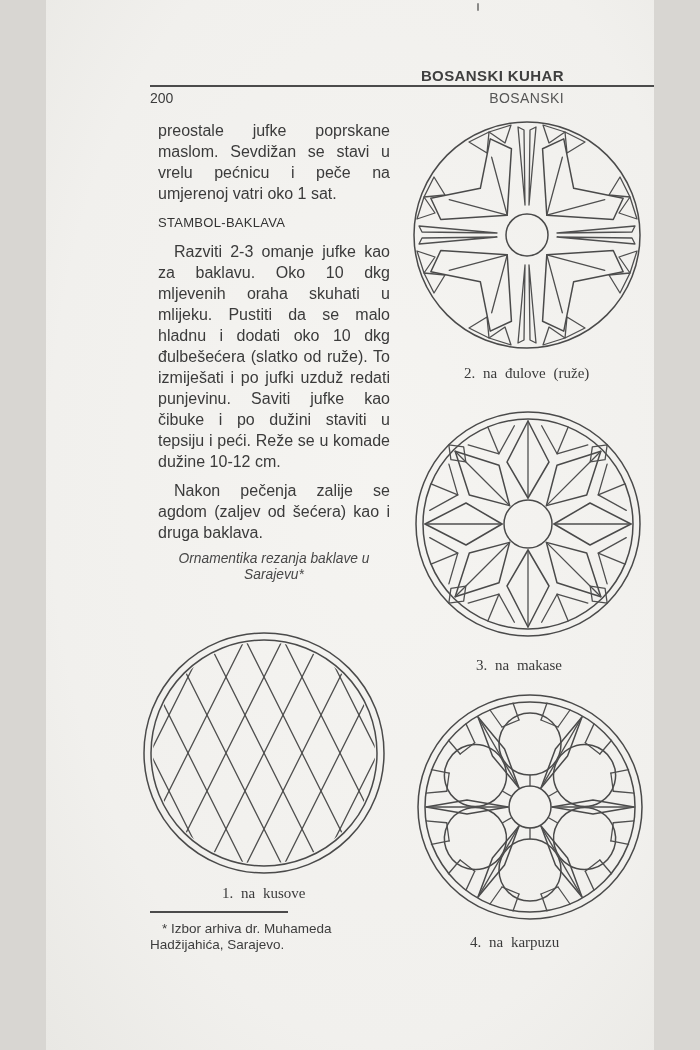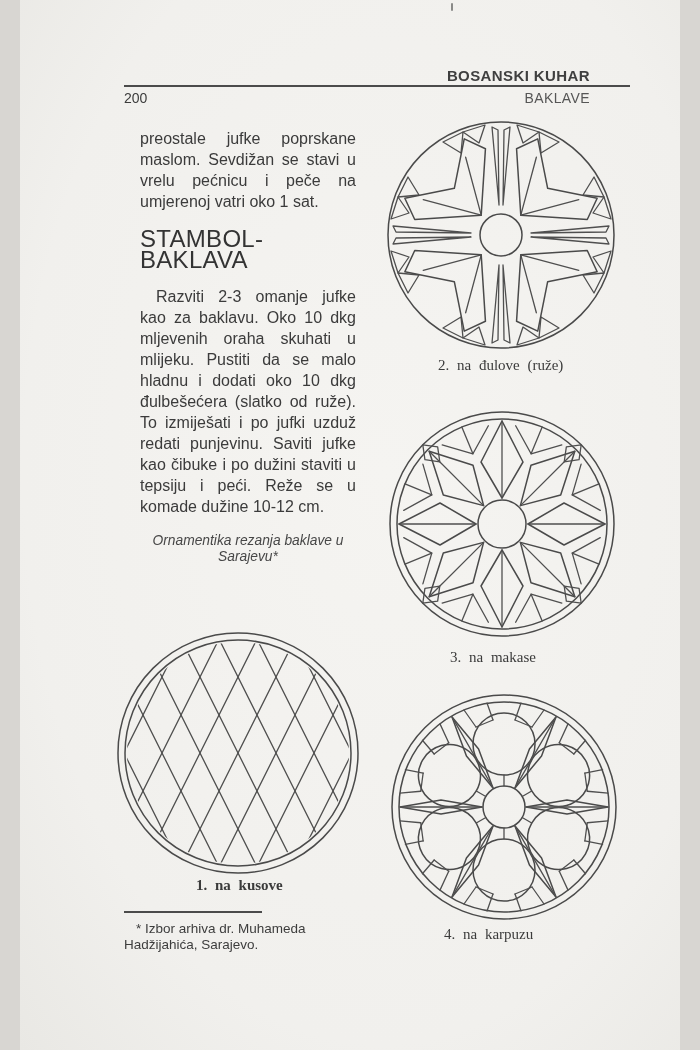--- a/index.html
+++ b/index.html
@@ -1,65 +1,66 @@
 <!DOCTYPE html>
 <html><head>
 <meta charset="utf-8">
 <style>
   html,body{margin:0;padding:0;background:#d8d6d2;}
   #page{
-    position:relative;width:660px;height:1050px;margin:0 auto;
+    position:relative;width:608px;height:1050px;margin:0 auto;
     background:#f2f1ee;
     background-image:radial-gradient(ellipse at 55% 45%, #f5f4f1 0%, #f1f0ed 70%, #e9e8e4 100%);
     font-family:"Liberation Sans", sans-serif;
     color:#3a3a3a;
     overflow:hidden;
   }
   
   .hdr-title{position:absolute;top:67px;right:90px;font-size:15px;font-weight:bold;letter-spacing:.4px;color:#3f3f3f;}
   .hdr-rule{position:absolute;top:85px;left:104px;width:506px;height:2px;background:#4b4b4b;}
   .hdr-section{position:absolute;top:90px;right:90px;font-size:14px;color:#565656;letter-spacing:.4px;}
   .page-number{position:absolute;top:90px;left:104px;font-size:14px;color:#3c3c3c;}
   .scan-artifact{position:absolute;top:3px;left:431px;width:2px;height:8px;background:#8a8a88;border-radius:1px;}
 
   
   .column{position:absolute;left:104px;top:112px;width:248px;font-size:16px;line-height:21px;text-align:justify;color:#3b3b3b;}
-  .column p{margin:16px;}
+  .column p{margin:8px;}
   .column p.ind{text-indent:16px;}
-  .heading{margin-top:33px;margin-bottom:26px;font-size:24px;letter-spacing:.3px;color:#333;text-align:left;}
+  .heading{margin-top:33px;margin-bottom:26px;font-size:13px;letter-spacing:.3px;color:#333;text-align:left;}
   .fig-note{margin-top:7px;font-style:italic;font-size:13.8px;line-height:16px;color:#474747;text-align:center;}
 
   
   .fig{position:absolute;}
-  .caption{position:absolute;font-family:"Liberation Serif", serif;font-size:15px;color:#3b3b3b;word-spacing:4px;white-space:nowrap;}
+  .caption{position:absolute;font-family:"Liberation Serif", serif;font-size:15px;color:#3b3b3b;word-spacing:4px;white-space:nowrap;margin-top:8px;}
 
   
   .foot-rule{position:absolute;left:104px;top:911px;width:138px;height:2px;background:#4b4b4b;}
   .footnote{position:absolute;left:104px;top:921px;width:256px;font-size:13.5px;line-height:16px;color:#3d3d3d;text-indent:12px;}
 
   svg{display:block;}
   .ln{stroke:#4a4a4a;fill:none;stroke-width:1.5;stroke-linejoin:round;stroke-linecap:round;}
   .ln-thin{stroke:#4f4f4f;fill:none;stroke-width:1.3;stroke-linejoin:round;stroke-linecap:round;}
 </style>
 </head>
 <body>
 
 <div id="page">
 
   <span class="scan-artifact"></span>
 
   <div class="hdr-title">BOSANSKI KUHAR</div>
   <div class="hdr-rule"></div>
-  <div class="hdr-section">BAKLAVE</div>
+  <div class="hdr-section">BOSANSKI</div>
   <div class="page-number">200</div>
 
   <div class="column">
     <p>preostale jufke poprskane maslom. Sevdižan se stavi u vrelu pećnicu i peče na umjerenoj vatri oko 1 sat.</p>
     <p class="heading">STAMBOL-BAKLAVA</p>
     <p class="ind">Razviti 2-3 omanje jufke kao za baklavu. Oko 10 dkg mljevenih oraha skuhati u mlijeku. Pustiti da se malo hladnu i dodati oko 10 dkg đulbešećera (slatko od ruže). To izmiješati i po jufki uzduž redati punjevinu. Saviti jufke kao čibuke i po dužini staviti u tepsiju i peći. Reže se u komade dužine 10-12 cm.</p>
+    <p class="ind">Nakon pečenja zalije se agdom (zaljev od šećera) kao i druga baklava.</p>
     <p class="fig-note">Ornamentika rezanja baklave u Sarajevu*</p>
   </div>
 
   <div class="fig" style="left:365px;top:119px;">
     <svg width="232" height="232" viewBox="0 0 232 232">
       <defs>
         <g id="d2axis">
           <path class="ln-thin" d="M -9,-108 L -2,-30 L -3,-105 Z"></path>
           <path class="ln-thin" d="M 9,-108 L 2,-30 L 3,-105 Z"></path>
           <path class="ln-thin" d="M -16,-110 L -38,-103 L -22,-92 Z"></path>
@@ -141,21 +142,21 @@
           </clipPath>
       </defs>
       <circle class="ln" cx="123" cy="123" r="120"></circle>
       <circle class="ln" cx="123" cy="123" r="113"></circle>
       <g clip-path="url(#latticeClip)">
         <path class="ln-thin" d="M -91,-1 L 33,247 M -53,-1 L 71,247 M -15,-1 L 109,247 M 23,-1 L 147,247 M 61,-1 L 185,247 M 99,-1 L 223,247 M 137,-1 L 261,247 M 175,-1 L 299,247 M 213,-1 L 337,247"></path>
         <path class="ln-thin" d="M 33,-1 L -91,247 M 71,-1 L -53,247 M 109,-1 L -15,247 M 147,-1 L 23,247 M 185,-1 L 61,247 M 223,-1 L 99,247 M 261,-1 L 137,247 M 299,-1 L 175,247 M 337,-1 L 213,247"></path>
       </g>
     </svg>
   </div>
-  <div class="caption" style="left:176px;top:877px;font-weight:bold;">1. na kusove</div>
+  <div class="caption" style="left:176px;top:877px;">1. na kusove</div>
 
   <div class="fig" style="left:369px;top:692px;">
     <svg width="230" height="230" viewBox="0 0 230 230">
       <defs>
         <g id="d4spoke">
           <path class="ln" d="M 0,-22 L -7,-63 L 0,-104 L 7,-63 Z"></path>
           <path class="ln-thin" d="M 0,-22 L 0,-104"></path>
         </g>
         <g id="d4petal">
           <circle class="ln" cx="0" cy="-63" r="31"></circle>

